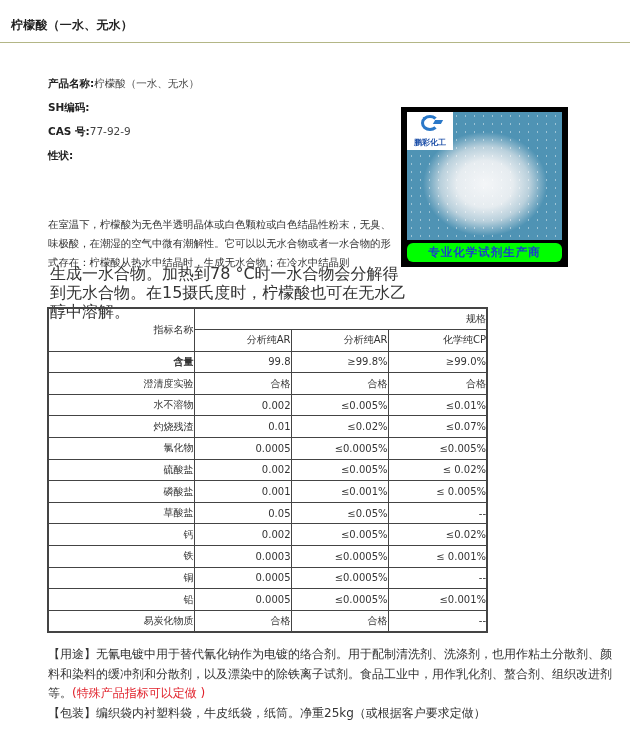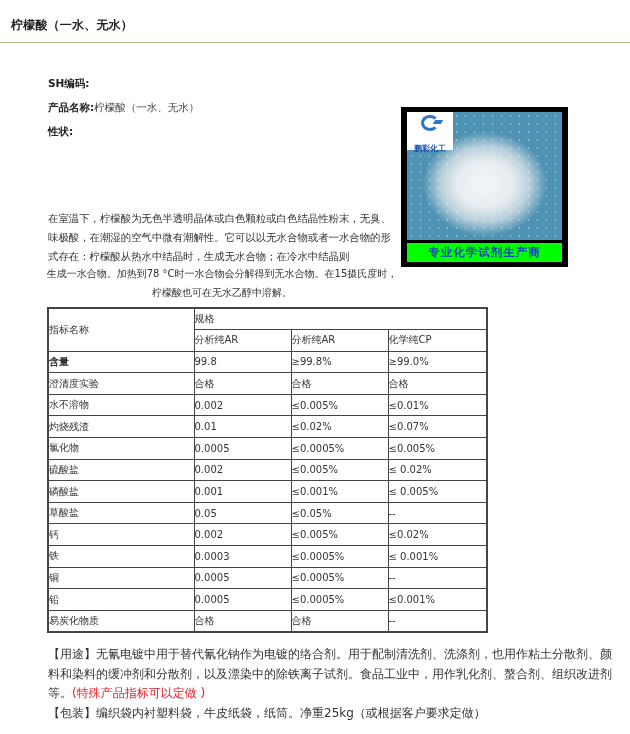--- a/index.html
+++ b/index.html
@@ -7,58 +7,61 @@
   body { font-family: "DejaVu Sans", "Liberation Sans", sans-serif; color: #333333; font-size: 11px; position: relative; }
 
   .page-header { position: absolute; left: 0; top: 0; width: 630px; height: 43px; border-bottom: 1px solid #b3b686; }
   .page-title { position: absolute; left: 11px; top: 17px; font-size: 12px; font-weight: bold; color: #222; letter-spacing: 0.2px; }
 
   .meta { position: absolute; left: 48px; top: 74px; width: 345px; }
   .meta-row { height: 24px; line-height: 18px; font-size: 10.5px; color: #333; white-space: nowrap; }
   .meta-row .label { font-weight: bold; color: #222; }
   .meta-row .value { color: #444; }
 
-  .desc { position: absolute; left: 48px; top: 209px; width: 345px; font-size: 10.4px; line-height: 18.8px; color: #333; }
-  .desc-full { position: absolute; left: 42px; top: 265px; width: 360px; font-size: 10px; line-height: 18.8px; color: #333; text-align: center; }
+  .desc { position: absolute; left: 48px; top: 215px; width: 345px; font-size: 10.4px; line-height: 18.8px; color: #333; }
+  .desc-full { position: absolute; left: 50px; top: 265px; width: 360px; font-size: 16px; line-height: 18.8px; color: #333; }
 
   .product-img { position: absolute; left: 401px; top: 107px; width: 167px; height: 160px; background: #000; }
   .product-img .photo { position: absolute; left: 6px; top: 5px; width: 155px; height: 128px;
      background: radial-gradient(ellipse 62px 52px at 78px 72px, #f4f6f8 0%, #e6ecf0 45%, #b9d0dc 72%, #4f93b4 100%); overflow: hidden; }
   .product-img .photo::after { content: ""; position: absolute; inset: 0;
      background-image: radial-gradient(circle 1.4px, rgba(255,255,255,0.8) 60%, transparent 61%);
      background-size: 9px 8px; opacity: 0.55; }
   .product-img .logo { position: absolute; left: 6px; top: 5px; width: 46px; height: 38px; background: #ffffff; z-index: 2; text-align: center; }
   .product-img .logo-mark { display: block; margin: 3px auto 0; width: 18px; height: 16px; border: 3px solid #2a78c8; border-radius: 50%; border-right-color: transparent; position: relative; }
   .product-img .logo-mark::after { content: ""; position: absolute; right: -6px; top: 2px; width: 8px; height: 4px; background: #2a78c8; transform: skewX(-30deg); }
-  .product-img .logo-text { display: block; font-size: 8px; font-weight: bold; color: #1d4fa8; line-height: 12px; margin-top: 12px; }
-  .product-img .caption { position: absolute; left: 6px; top: 136px; width: 155px; height: 19px; background: #00ff00; color: #1a3ccf; font-size: 11.5px; font-weight: bold; text-align: center; line-height: 19px; letter-spacing: 1px; }
+  .product-img .logo-text { display: block; font-size: 8px; font-weight: bold; color: #1d4fa8; line-height: 12px; margin-top: 6px; }
+  .product-img .caption { position: absolute; left: 6px; top: 136px; width: 155px; height: 19px; background: #00ff00; color: #1a3ccf; font-size: 11.5px; font-weight: bold; text-align: center; line-height: 19px; letter-spacing: 1px; border-radius: 6px; }
 
   table.spec { position: absolute; left: 47px; top: 307px; width: 441px; border-collapse: collapse; font-size: 10px; color: #333; }
-  table.spec td { border: 1px solid #444; text-align: left; height: 21.6px; padding: 0; }
+  table.spec td { border: 1px solid #444; text-align: right; height: 21.6px; padding: 0; }
   table.spec { border: 2px solid #444; }
   table.spec td.name-col { width: 146px; }
   table.spec td.gr-col { width: 97px; }
   table.spec td.ar-col { width: 97px; }
 
   .footer { position: absolute; left: 48px; top: 645px; width: 570px; font-size: 12px; line-height: 19.5px; color: #333; }
   .footer .accent { color: #e0202a; }
 </style>
 </head>
 <body>
 
 <div class="page-header">
   <div class="page-title">柠檬酸（一水、无水）</div>
 </div>
 
 <div class="meta">
   <div class="meta-row">
+    <span class="label">产品名称:</span><span class="value">柠檬酸（一水、无水）</span>
+  </div>
+  <div class="meta-row">
     <span class="label">SH编码:</span><span class="value"></span>
   </div>
   <div class="meta-row">
-    <span class="label">产品名称:</span><span class="value">柠檬酸（一水、无水）</span>
+    <span class="label">CAS 号:</span><span class="value">77-92-9</span>
   </div>
   <div class="meta-row">
     <span class="label">性状:</span>
   </div>
 </div>
 
 <div class="desc">在室温下，柠檬酸为无色半透明晶体或白色颗粒或白色结晶性粉末，无臭、味极酸，在潮湿的空气中微有潮解性。它可以以无水合物或者一水合物的形式存在：柠檬酸从热水中结晶时，生成无水合物；在冷水中结晶则</div>
 <div class="desc-full">生成一水合物。加热到78 °C时一水合物会分解得到无水合物。在15摄氏度时，柠檬酸也可在无水乙醇中溶解。</div>
 
 <div class="product-img">

